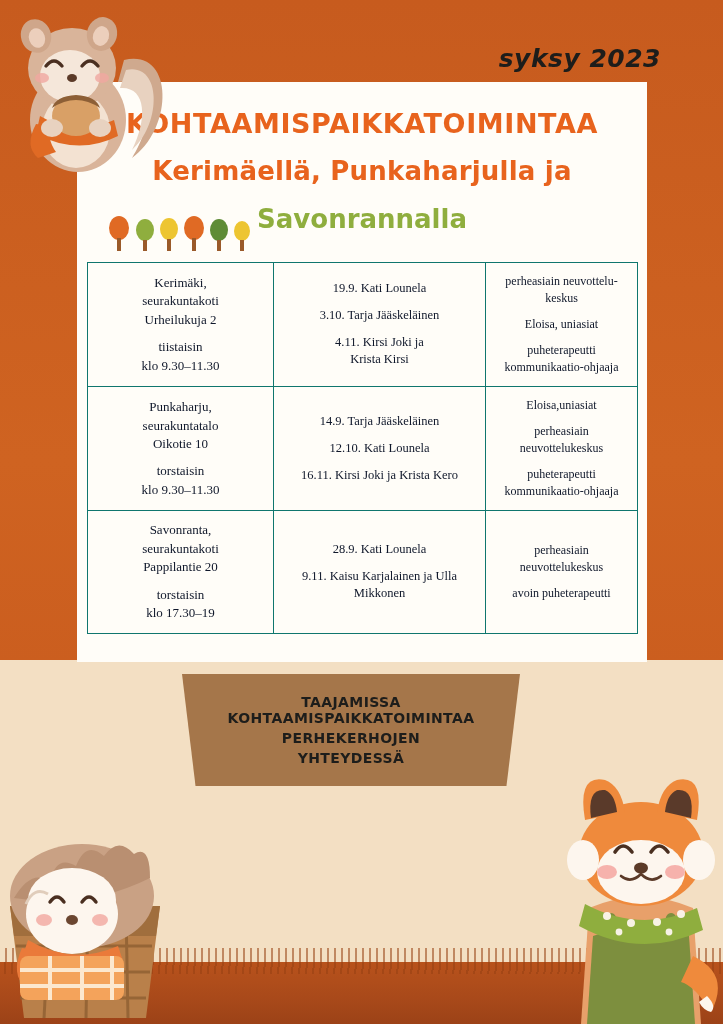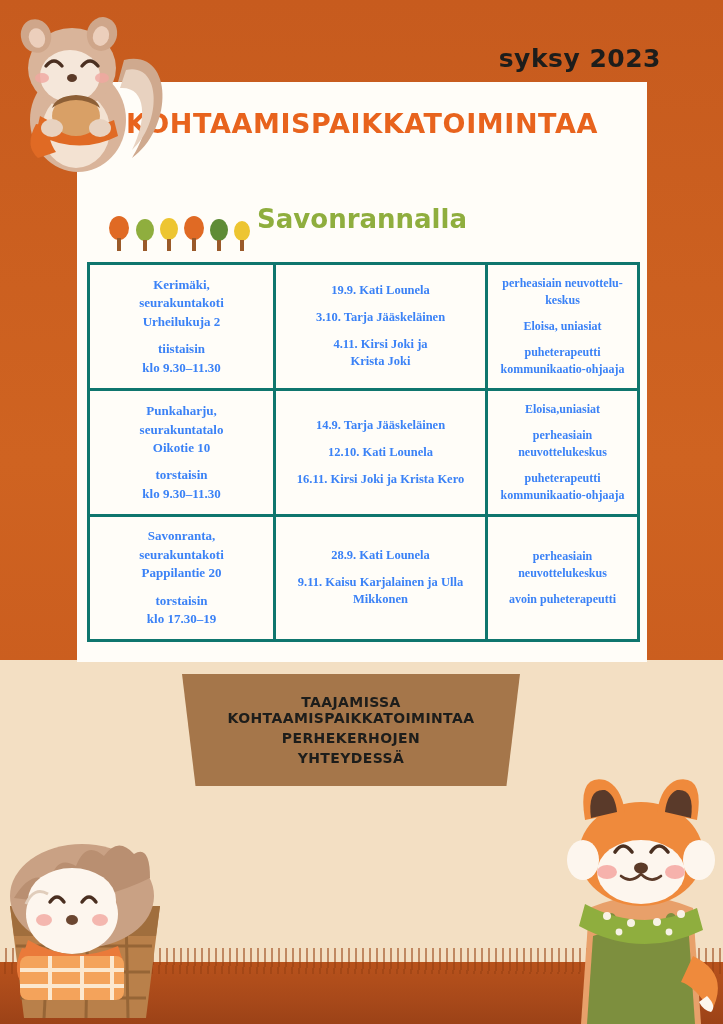--- a/index.html
+++ b/index.html
@@ -60,20 +60,21 @@
       linear-gradient(180deg, #f6e6cf 0%, #f0d6b4 42%, #e2b municipality 100%);
     background-color: #f3dfc3;
   }
 
   
   .season {
     position: absolute;
     right: 62px; top: 44px;
     font-family: "DejaVu Sans", sans-serif;
     font-weight: bold;
+    font-style: italic;
     font-size: 25px;
     color: #1d1d1b;
     letter-spacing: .5px;
   }
 
   .title1 {
     position: absolute;
     left: 0; right: 0; top: 26px;
     text-align: center;
     font-family: "DejaVu Sans", sans-serif;
@@ -111,28 +112,28 @@
 
   
   .tbl {
     position: absolute;
     left: 10px; top: 180px;
     width: 550px;
     border-collapse: collapse;
     table-layout: fixed;
   }
   .tbl td {
-    border: 3px solid #0f766e;
+    border: 1px solid #0f766e;
     vertical-align: middle;
     text-align: center;
     padding: 10px 6px;
     font-family: "Liberation Serif", serif;
-    font-weight: bold;
+    font-weight: normal;
     font-size: 12.5px;
-    color: #3b82f6;
+    color: #0f172a;
     line-height: 1.42;
   }
   .tbl td.place { width: 186px; font-size: 13px; }
   .tbl td.dates { width: 212px; }
   .tbl td.serv  { width: 152px; font-size: 12px; }
   .gap { display: block; height: 9px; }
 
   
   .note {
     position: absolute;
@@ -173,20 +174,21 @@
 <div id="poster">
 
   <div class="leafband"></div>
   <div class="ground"></div>
 
   <div class="season">syksy 2023</div>
 
   <div class="canvas">
 
     <div class="title1">KOHTAAMISPAIKKATOIMINTAA</div>
+    <div class="title2">Kerimäellä, Punkaharjulla ja</div>
     <div class="title3">Savonrannalla</div>
 
     <div class="trees">
       <svg width="160" height="40" viewBox="0 0 160 40" aria-hidden="true">
         <g>
           <ellipse cx="14" cy="14" rx="10" ry="12" fill="#e06a24"></ellipse>
           <rect x="12" y="24" width="4" height="13" fill="#9a5a2a"></rect>
           <ellipse cx="40" cy="16" rx="9" ry="11" fill="#8fae3e"></ellipse>
           <rect x="38" y="26" width="4" height="11" fill="#9a5a2a"></rect>
           <ellipse cx="64" cy="15" rx="9" ry="11" fill="#edc531"></ellipse>
@@ -211,21 +213,21 @@
             <span class="gap"></span>
             <span>tiistaisin</span><br>
             <span>klo 9.30–11.30</span>
           </td>
           <td class="dates">
             <span>19.9.  Kati  Lounela</span>
             <span class="gap"></span>
             <span>3.10.  Tarja Jääskeläinen</span>
             <span class="gap"></span>
             <span>4.11. Kirsi Joki ja</span><br>
-            <span>Krista Joki</span>
+            <span>Krista Kirsi</span>
           </td>
           <td class="serv">
             <span>perheasiain neuvottelu-</span><br>
             <span>keskus</span>
             <span class="gap"></span>
             <span>Eloisa, uniasiat</span>
             <span class="gap"></span>
             <span>puheterapeutti</span><br>
             <span>kommunikaatio-ohjaaja</span>
           </td>

